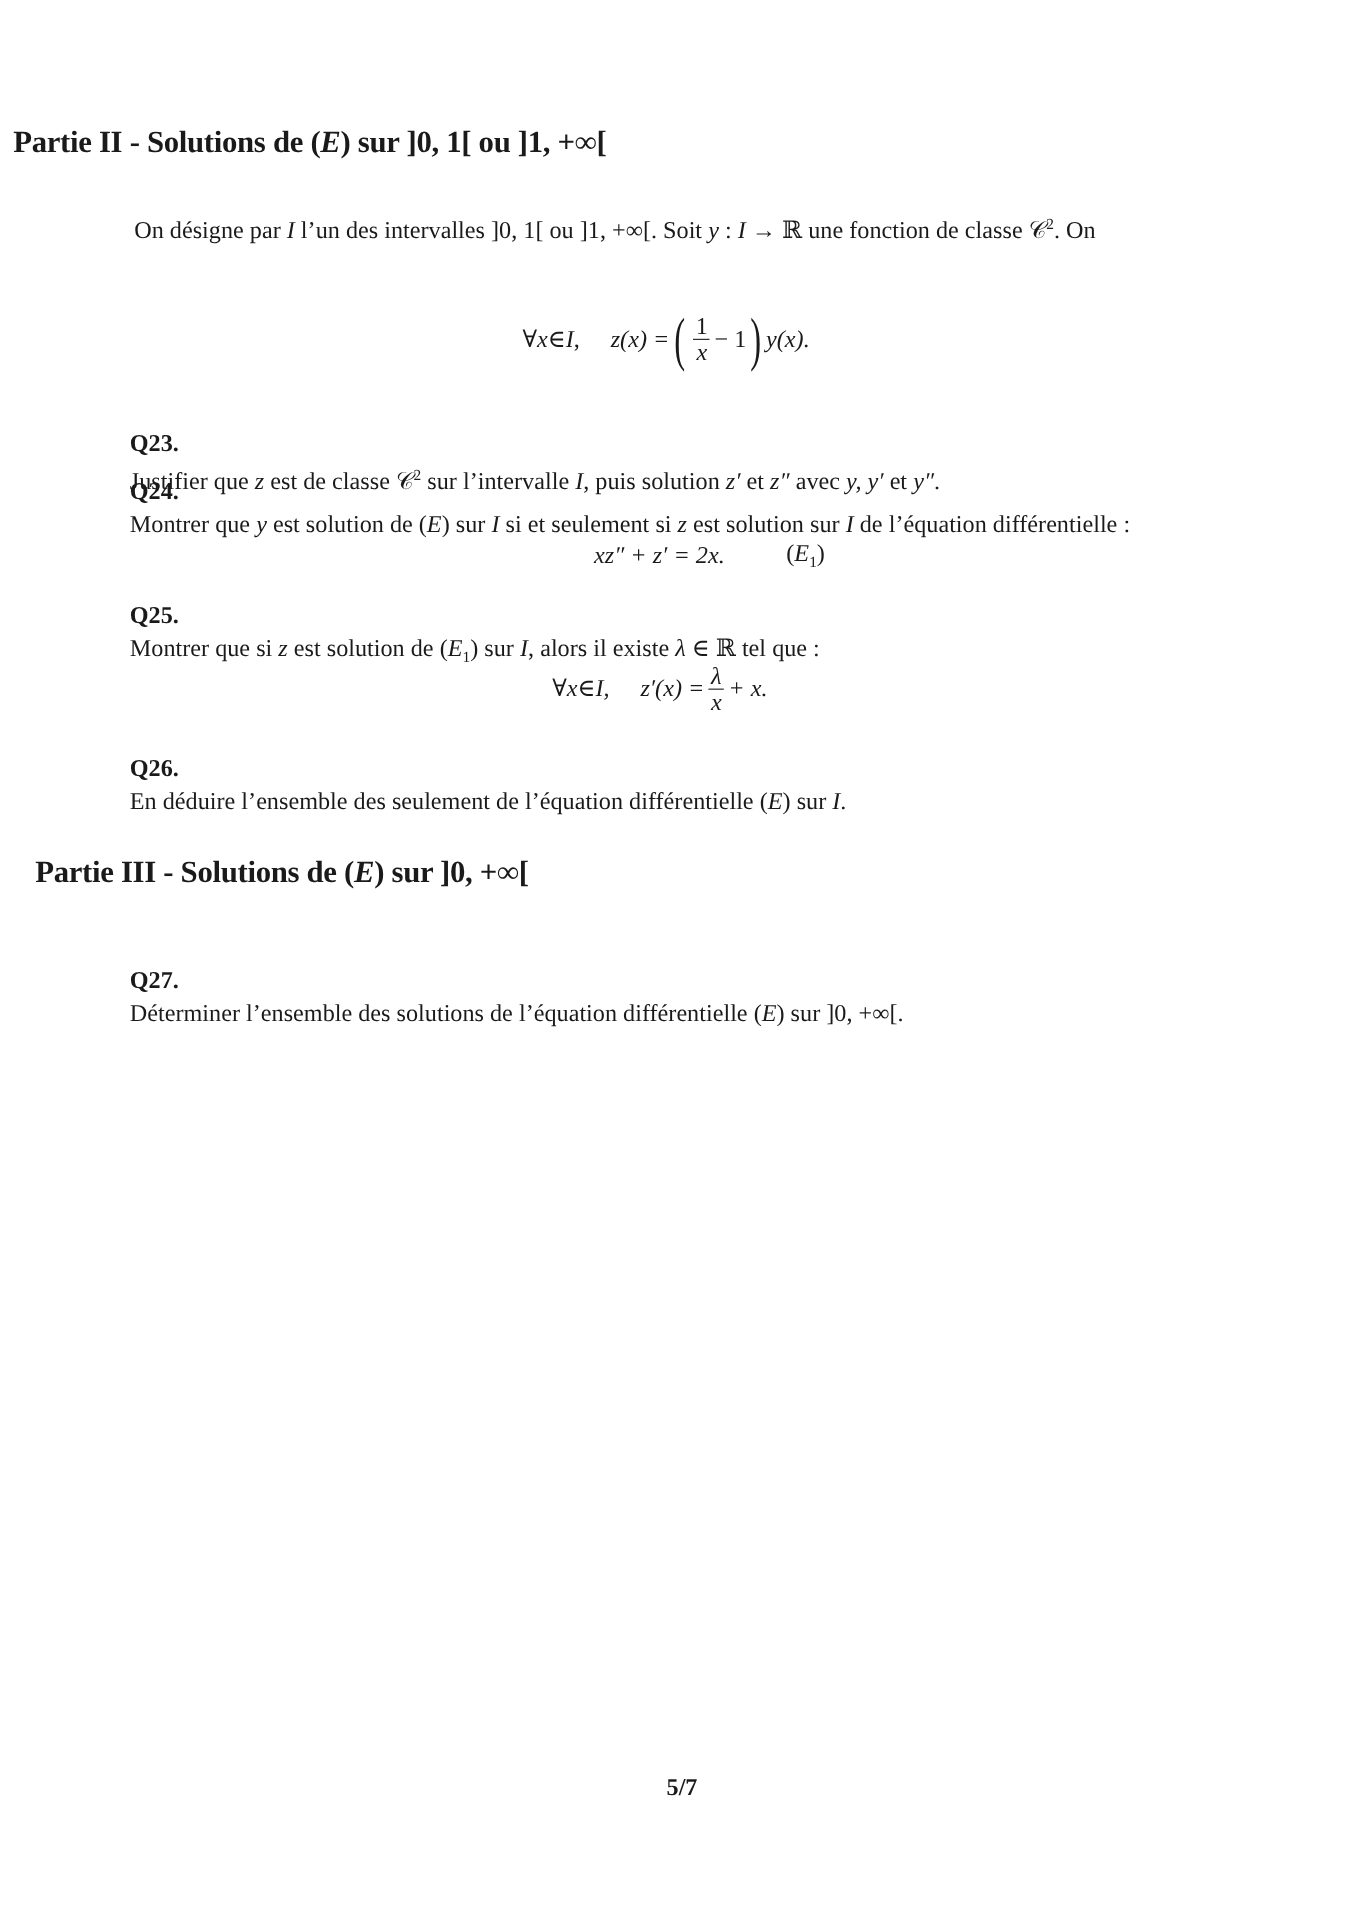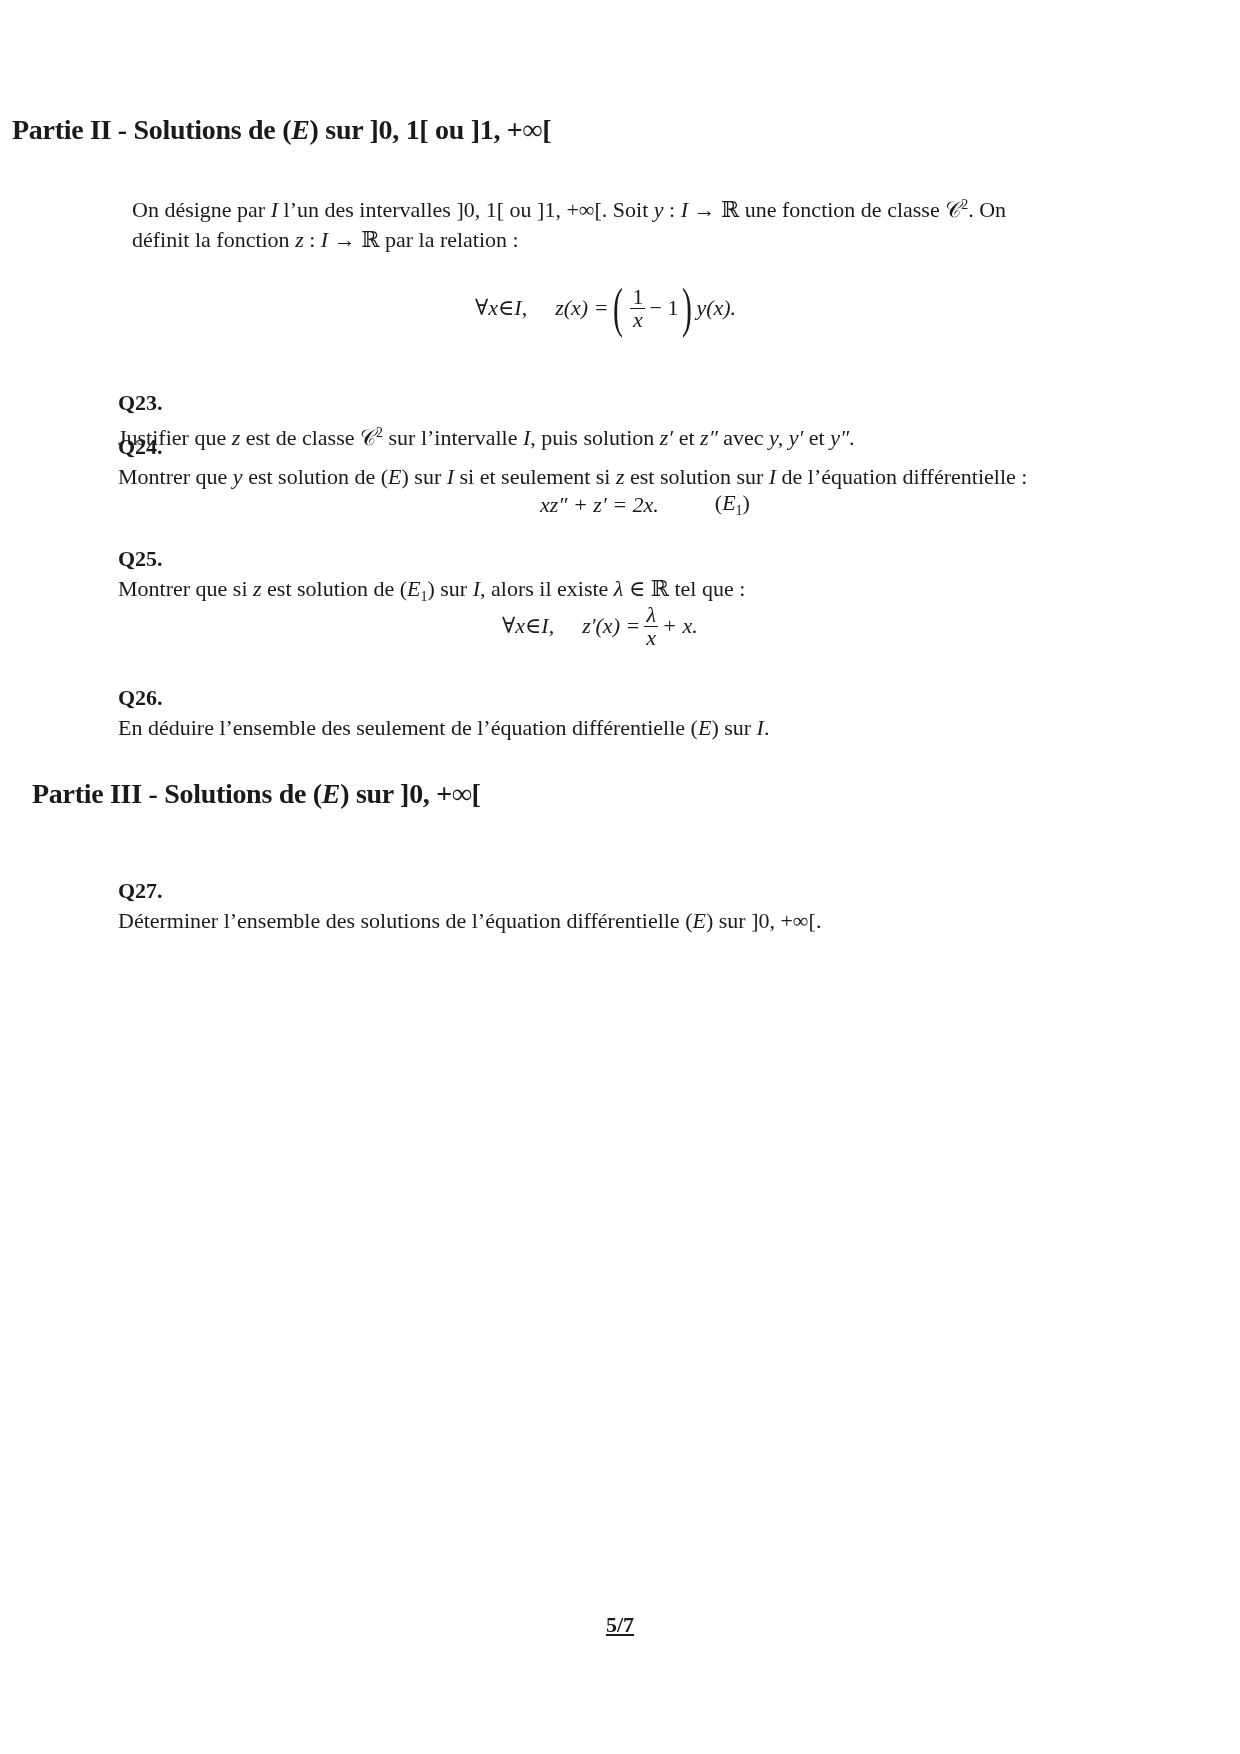--- a/index.html
+++ b/index.html
@@ -8,21 +8,21 @@
     font-family: "Liberation Serif", "DejaVu Serif", serif;
     color: #1a1a1a;
   }
   .abs { position: absolute; }
   .heading {
     left: 12px; width: 1240px; text-align: left;
     font-weight: bold; font-size: 28px; letter-spacing: -0.3px;
   }
   .heading .it { font-style: italic; }
   .para {
-    left: 132px; width: 1012px; font-size: 22px; line-height: 30px;
+    left: 122px; width: 1012px; font-size: 22px; line-height: 30px;
   }
   .it { font-style: italic; }
   .formula {
     font-size: 22px; white-space: nowrap; display: flex; align-items: center;
   }
   .frac {
     display: inline-flex; flex-direction: column; align-items: center;
     vertical-align: middle; margin: 0 4px;
   }
   .frac .num { line-height: 22px; padding: 0 2px; }
@@ -39,23 +39,20 @@
 </head>
 <body>
 
 <div class="abs heading" style="top:114px;">
   <span>Partie II -  Solutions de (</span><span class="it">E</span><span>) sur ]0, 1[ ou ]1, +∞[</span>
 </div>
 
 <div class="abs para" style="top:190px;">
   <div>
     <span>On désigne par </span><span class="it">I</span><span> l’un des intervalles ]0, 1[ ou ]1, +∞[. Soit </span><span class="it">y</span><span> : </span><span class="it">I</span><span> → ℝ une fonction de classe 𝒞</span><sup>2</sup><span>. On</span>
-  </div>
-  <div>
-    <span>définit la fonction </span><span class="it">z</span><span> : </span><span class="it">I</span><span> → ℝ par la relation :</span>
   </div>
 </div>
 
 <div class="abs formula" style="left:475px; top:278px; height:60px;">
   <span>∀</span>
     <span class="it">x</span>
     <span> ∈ </span>
     <span class="it">I</span>
     <span>,</span>
   <span class="gap"></span>
@@ -122,13 +119,13 @@
   <span>Partie III -  Solutions de (</span><span class="it">E</span><span>) sur ]0, +∞[</span>
 </div>
 
 <div class="abs q" style="top:852px;margin-top:24px;">
   <span class="qnum">Q27.</span>
   <span class="qtext">
     <span>Déterminer l’ensemble des solutions de l’équation différentielle (</span><span class="it">E</span><span>) sur ]0, +∞[.</span>
   </span>
 </div>
 
-<div class="abs page-num" style="top:1612px;text-decoration:underline;">5/7</div>
+<div class="abs page-num" style="top:1612px;">5/7</div>
 
 </body></html>

